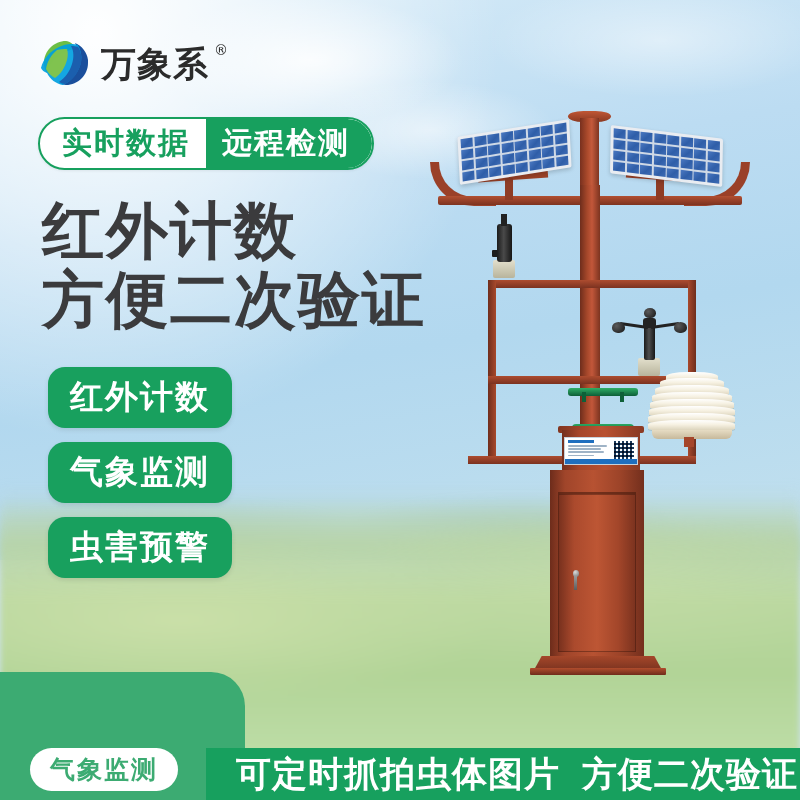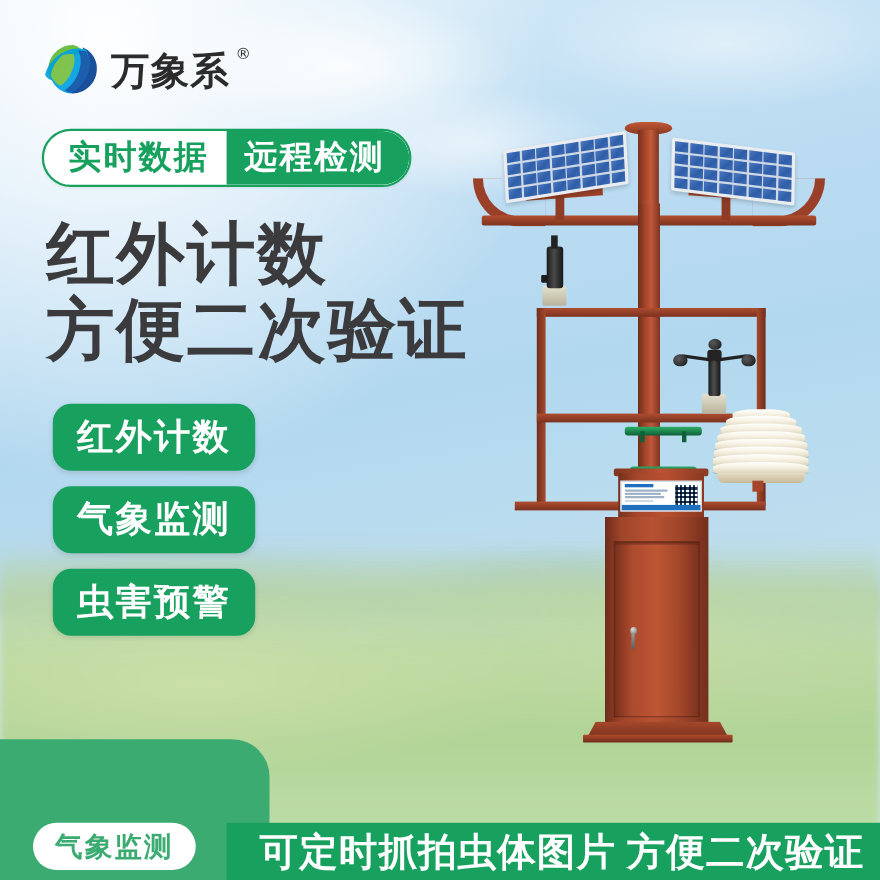--- a/index.html
+++ b/index.html
@@ -105,21 +105,21 @@
   .bb-line1 {
     position:absolute; left:206px; top:700px; height:46px;
     background:#3cab72; border-radius:0 23px 23px 0;
     display:flex; align-items:center; padding:0 34px 0 30px;
     color:#ffffff; font-size:29px; letter-spacing:1px; white-space:nowrap;
   }
   .bb-line2 {
     position:absolute; left:206px; top:748px; width:594px; height:52px;
     background:#17a05e; display:flex; align-items:center; padding-left:30px;
     color:#ffffff; font-size:35px; font-weight:bold; letter-spacing:1px; white-space:nowrap;
-    font-family:Liberation Serif, serif;
+    font-family:Liberation Mono, monospace;
   }
 
   
   #product { position:absolute; left:430px; top:100px; width:370px; height:580px; }
   .pz { position:absolute; }
 
   
   .mast { left:150px; top:85px; width:20px; height:290px;
           background:linear-gradient(90deg,#6e2d1c,#a5472a 35%,#c2573a 60%,#7c3420); }
   .mast-low { left:152px; top:375px; width:16px; height:195px;

